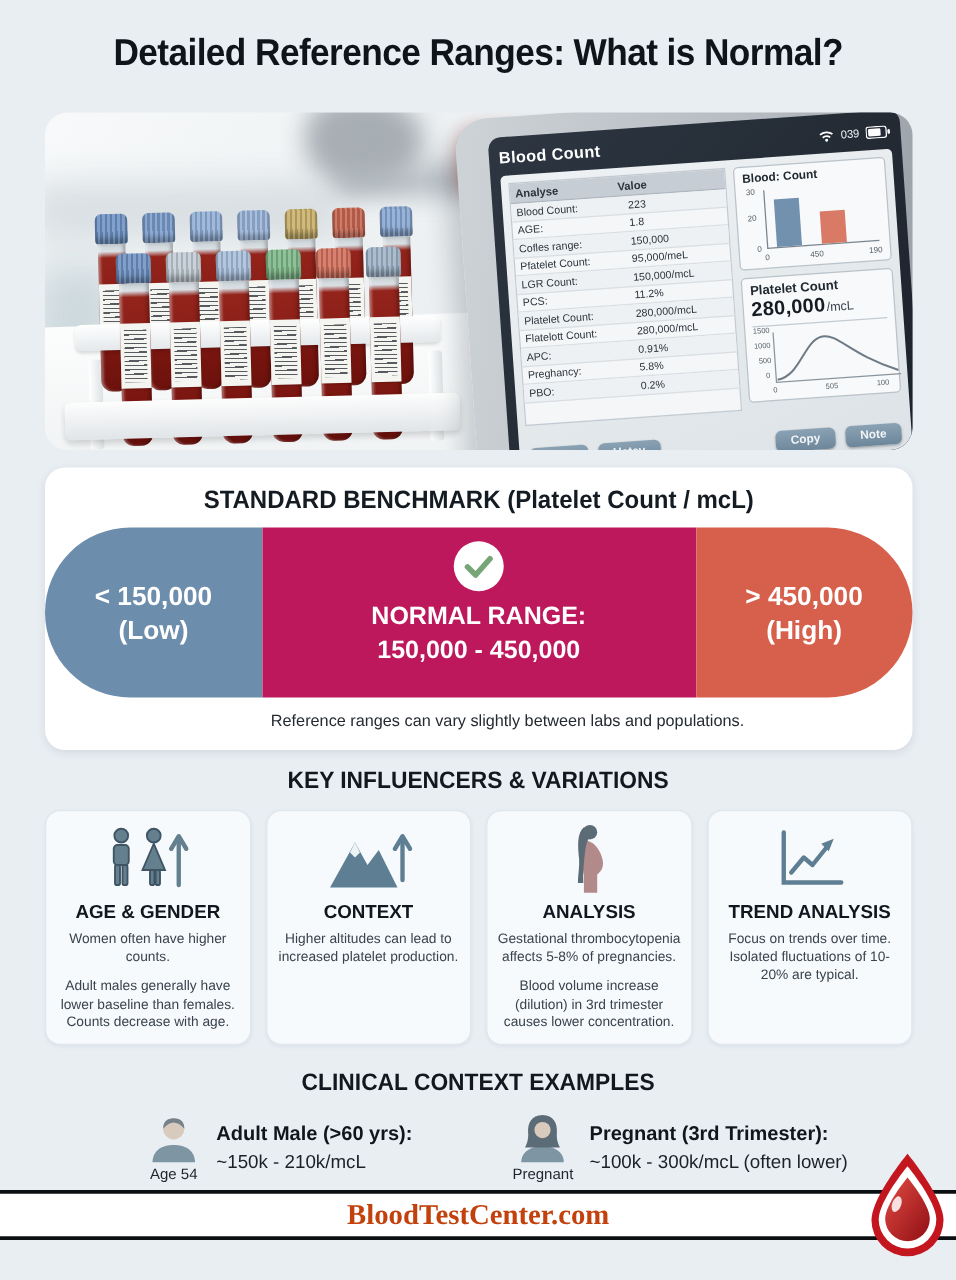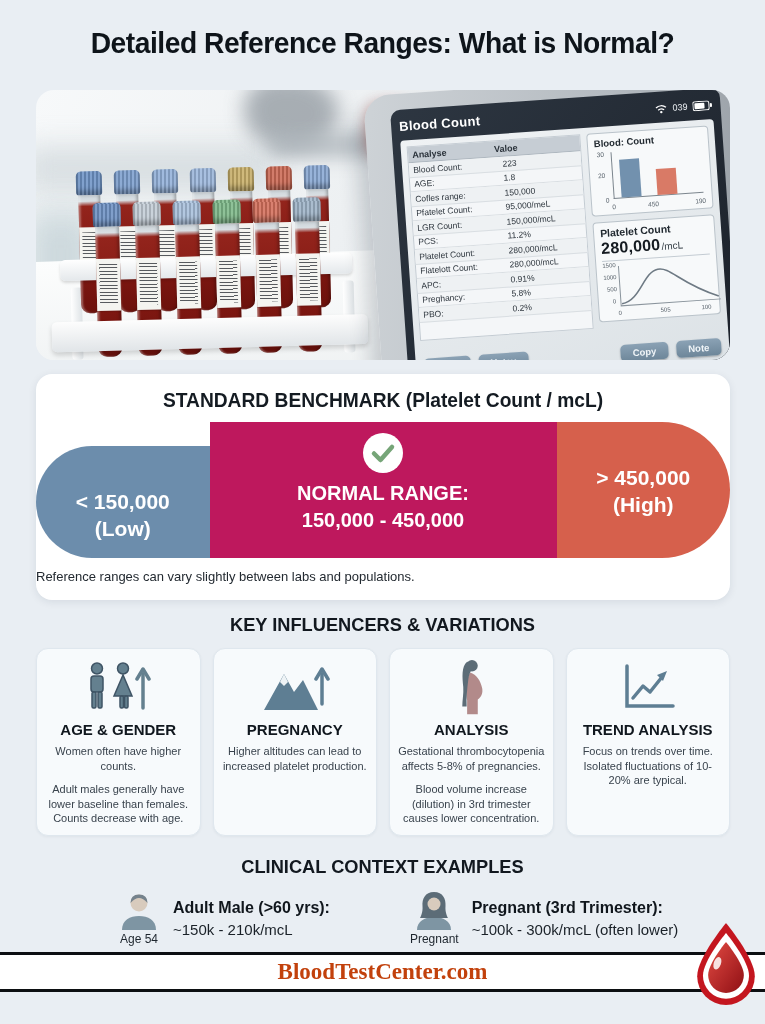--- a/index.html
+++ b/index.html
@@ -89,27 +89,27 @@
   .scr-btn{background:linear-gradient(180deg,#8ba2b5,#6d8699);color:#f0f5f8;font-size:9.5px;font-weight:700;
     padding:3px 12px;border-radius:5px;box-shadow:0 1px 2px rgba(0,0,0,.3);}
 
   
   .benchmark{position:absolute;left:36px;top:374px;width:694px;height:226px;background:#ffffff;border-radius:16px;
     box-shadow:0 2px 8px rgba(15,30,50,.09);}
   .bm-title{position:absolute;top:15px;width:100%;text-align:center;font-size:20px;font-weight:700;color:#141b22;
     transform:scaleX(.96);}
   .range-bar{position:absolute;left:0;top:48px;width:694px;height:136px;display:flex;}
   .seg{position:relative;color:#fff;text-align:center;}
-  .seg-low{width:25%;border-radius:68px 0 0 68px;margin-top:24px;}
+  .seg-low{width:25%;border-radius:68px 0 0 68px;}
   .seg-normal{width:50%;}
   .seg-high{width:25%;border-radius:0 68px 68px 0;}
   .seg-lines{position:absolute;left:0;right:0;top:42px;font-size:21px;font-weight:700;line-height:1.3;}
   .seg-normal .seg-check{position:absolute;top:10px;left:0;right:0;display:flex;justify-content:center;}
   .seg-normal .seg-lines{top:58px;font-size:20px;line-height:1.35;}
-  .bm-note{position:absolute;bottom:16px;width:100%;font-size:13px;color:#232a31;}
+  .bm-note{position:absolute;bottom:16px;width:100%;text-align:center;font-size:13px;color:#232a31;padding-left:23px;}
 
   
   .inf-title{position:absolute;top:614px;width:765px;text-align:center;font-size:19px;font-weight:700;color:#12181f;
     transform:scaleX(.96);}
   .inf-cards{position:absolute;left:36px;top:648px;width:694px;height:188px;display:flex;gap:12px;}
   .inf-card{flex:1;background:#f7fafc;border:1px solid #dfe7ee;border-radius:12px;padding:8px 7px;box-sizing:border-box;
     text-align:center;box-shadow:0 1px 3px rgba(20,40,60,.05);}
   .inf-icon{height:62px;display:flex;align-items:center;justify-content:center;}
   .inf-card-title{font-size:15px;font-weight:700;color:#10171e;margin:2px 0 6px;}
   .inf-card p{font-size:11px;line-height:1.32;color:#39434d;margin:0 0 9px;}
@@ -415,21 +415,21 @@
       </div>
       <div class="inf-card">
         <div class="inf-icon">
           <svg width="70" height="56" viewBox="0 0 70 56">
             <path d="M4 50 L24 14 L34 32 L43 20 L58 50 Z" fill="#5e7e93"></path>
             <path d="M20 22 L24 14 L28 22 L24 26 Z" fill="#eef3f6"></path>
             <path d="M62 44 V14" stroke="#5e7e93" stroke-width="3.5" stroke-linecap="round" fill="none"></path>
             <path d="M56 19 L62 9 L68 19" stroke="#5e7e93" stroke-width="3.5" stroke-linecap="round" stroke-linejoin="round" fill="none"></path>
           </svg>
         </div>
-        <div class="inf-card-title">PREGNANCY</div>
+        <div class="inf-card-title">CONTEXT</div>
         <p>Higher altitudes can lead to increased platelet production.</p>
       </div>
       <div class="inf-card">
         <div class="inf-icon">
           <svg width="40" height="60" viewBox="0 0 40 62">
             <path d="M19 15 C26 17 30 24 31.5 31 C32.5 36 31 40 27 43 L27 58 L16 58 L16 44 C14 34 15 22 19 15 Z" fill="#b28a8a"></path>
             <circle cx="21" cy="8" r="6" fill="#5c6c77"></circle>
             <path d="M16 4 C10 9 11 20 12 30 C12.5 37 11 44 11 50 L15.5 50 C15 42 16 32 17 24 C18 17 19 12 25 9 Z" fill="#5c6c77"></path>
           </svg>
         </div>

